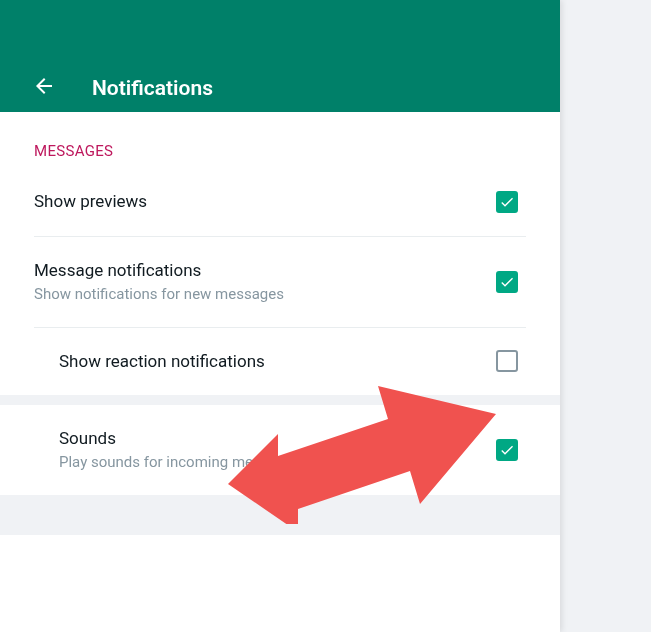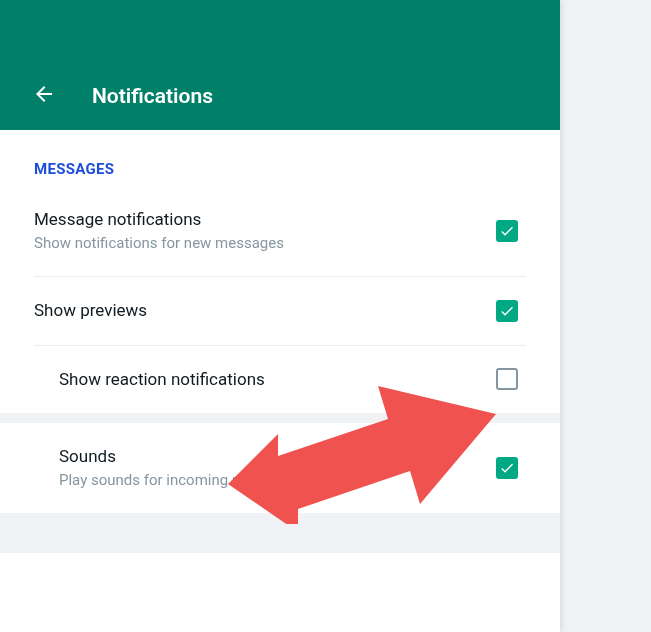--- a/index.html
+++ b/index.html
@@ -16,24 +16,24 @@
     }
     .panel {
       width: 560px;
       height: 632px;
       background: #fff;
       box-shadow: 2px 0 6px rgba(0,0,0,0.1);
       position: relative;
     }
     .header {
       background: #008069;
-      height: 130px;
+      height: 112px;
       display: flex;
       align-items: flex-end;
-      padding: 0 0 22px 30px;
+      padding: 0 0 12px 30px;
       color: #fff;
     }
     .back-icon {
       display: inline-flex;
       align-items: center;
       justify-content: center;
       width: 28px;
       height: 28px;
       margin-right: 34px;
       cursor: pointer;
@@ -41,23 +41,23 @@
     .header-title {
       font-size: 21px;
       font-weight: 600;
       color: #fff;
     }
     .section {
       background: #fff;
       padding: 0 34px;
     }
     .section-label {
-      color: #1d4ed8;
+      color: #be185d;
       font-size: 15px;
-      font-weight: 700;
+      font-weight: 400;
       padding-top: 30px;
       padding-bottom: 8px;
       letter-spacing: 0.3px;
     }
     .row {
       display: flex;
       align-items: center;
       padding: 22px 0;
       border-bottom: 1px solid #e9edef;
       position: relative;
@@ -121,33 +121,33 @@
       </svg>
     </span>
     <span class="header-title">Notifications</span>
   </div>
 
   <div class="section">
     <div class="section-label">MESSAGES</div>
 
     <div class="row">
       <div class="row-text">
-        <div class="row-title">Message notifications</div>
-        <div class="row-sub">Show notifications for new messages</div>
+        <div class="row-title">Show previews</div>
       </div>
       <span class="checkbox checked">
         <svg width="16" height="16" viewBox="0 0 24 24">
             <path d="M9 16.17L4.83 12l-1.42 1.41L9 19 21 7l-1.41-1.41z" fill="#fff"></path>
           </svg>
       </span>
     </div>
 
     <div class="row">
       <div class="row-text">
-        <div class="row-title">Show previews</div>
+        <div class="row-title">Message notifications</div>
+        <div class="row-sub">Show notifications for new messages</div>
       </div>
       <span class="checkbox checked">
         <svg width="16" height="16" viewBox="0 0 24 24">
             <path d="M9 16.17L4.83 12l-1.42 1.41L9 19 21 7l-1.41-1.41z" fill="#fff"></path>
           </svg>
       </span>
     </div>
 
     <div class="row no-border">
       <div class="row-text">

